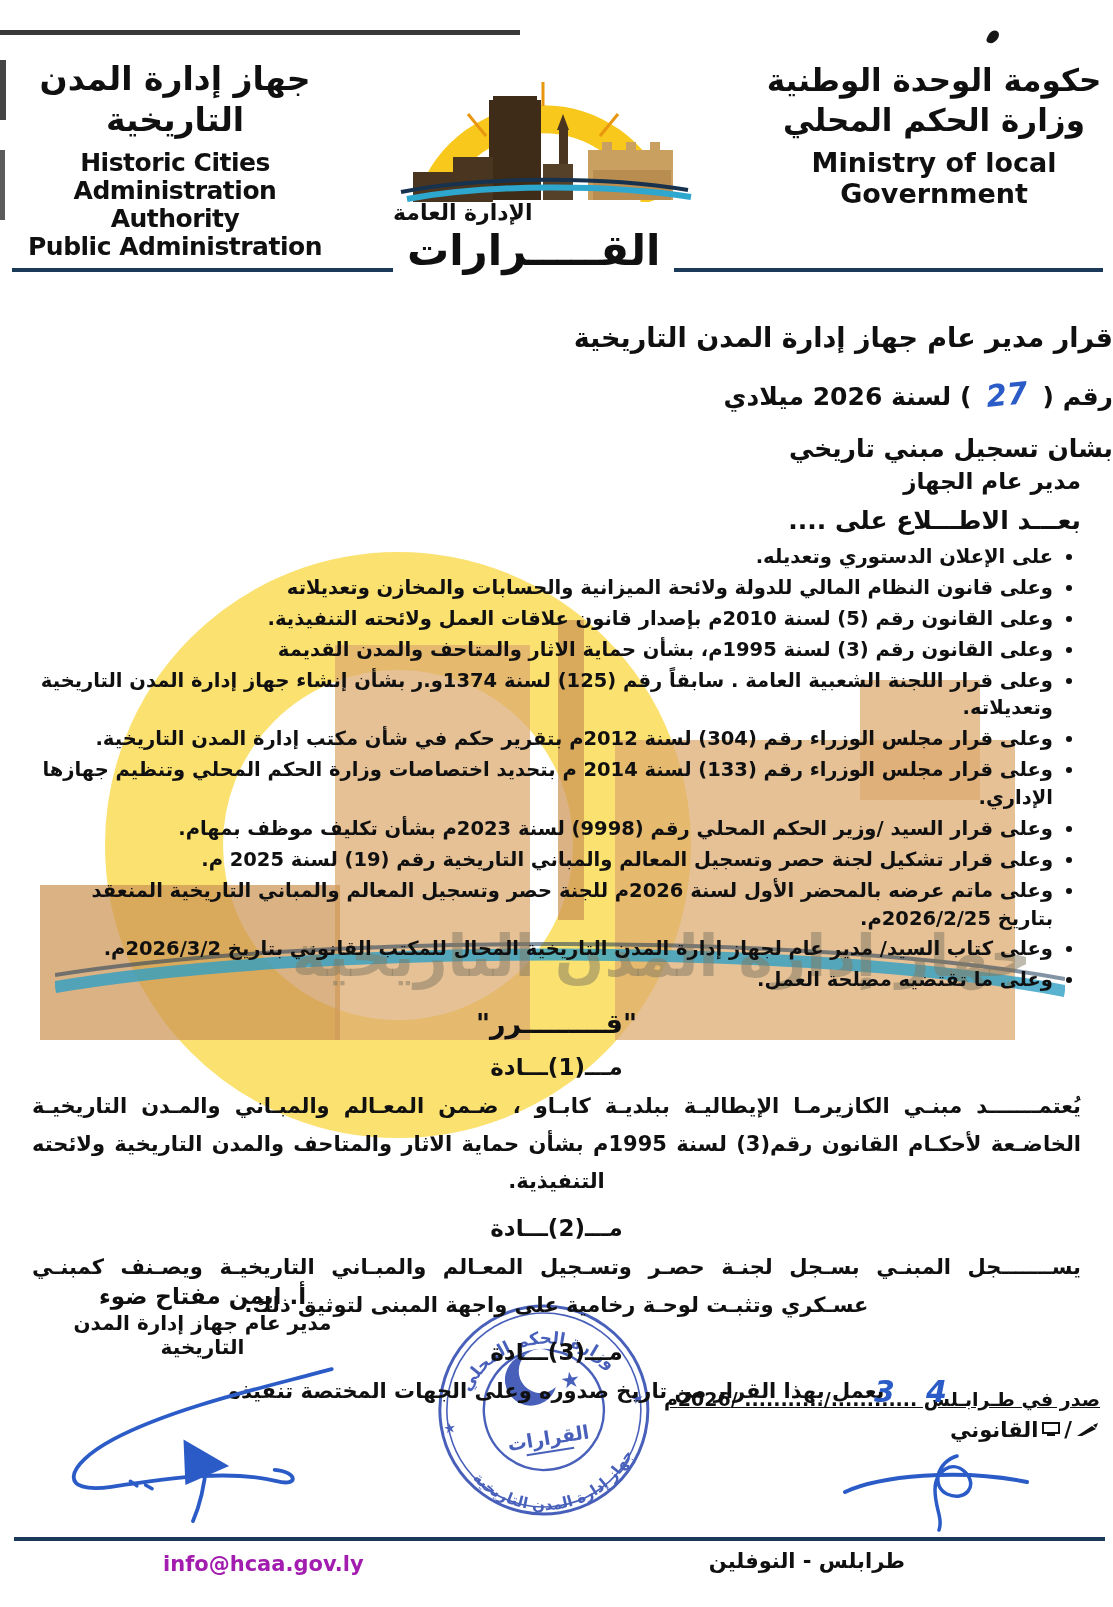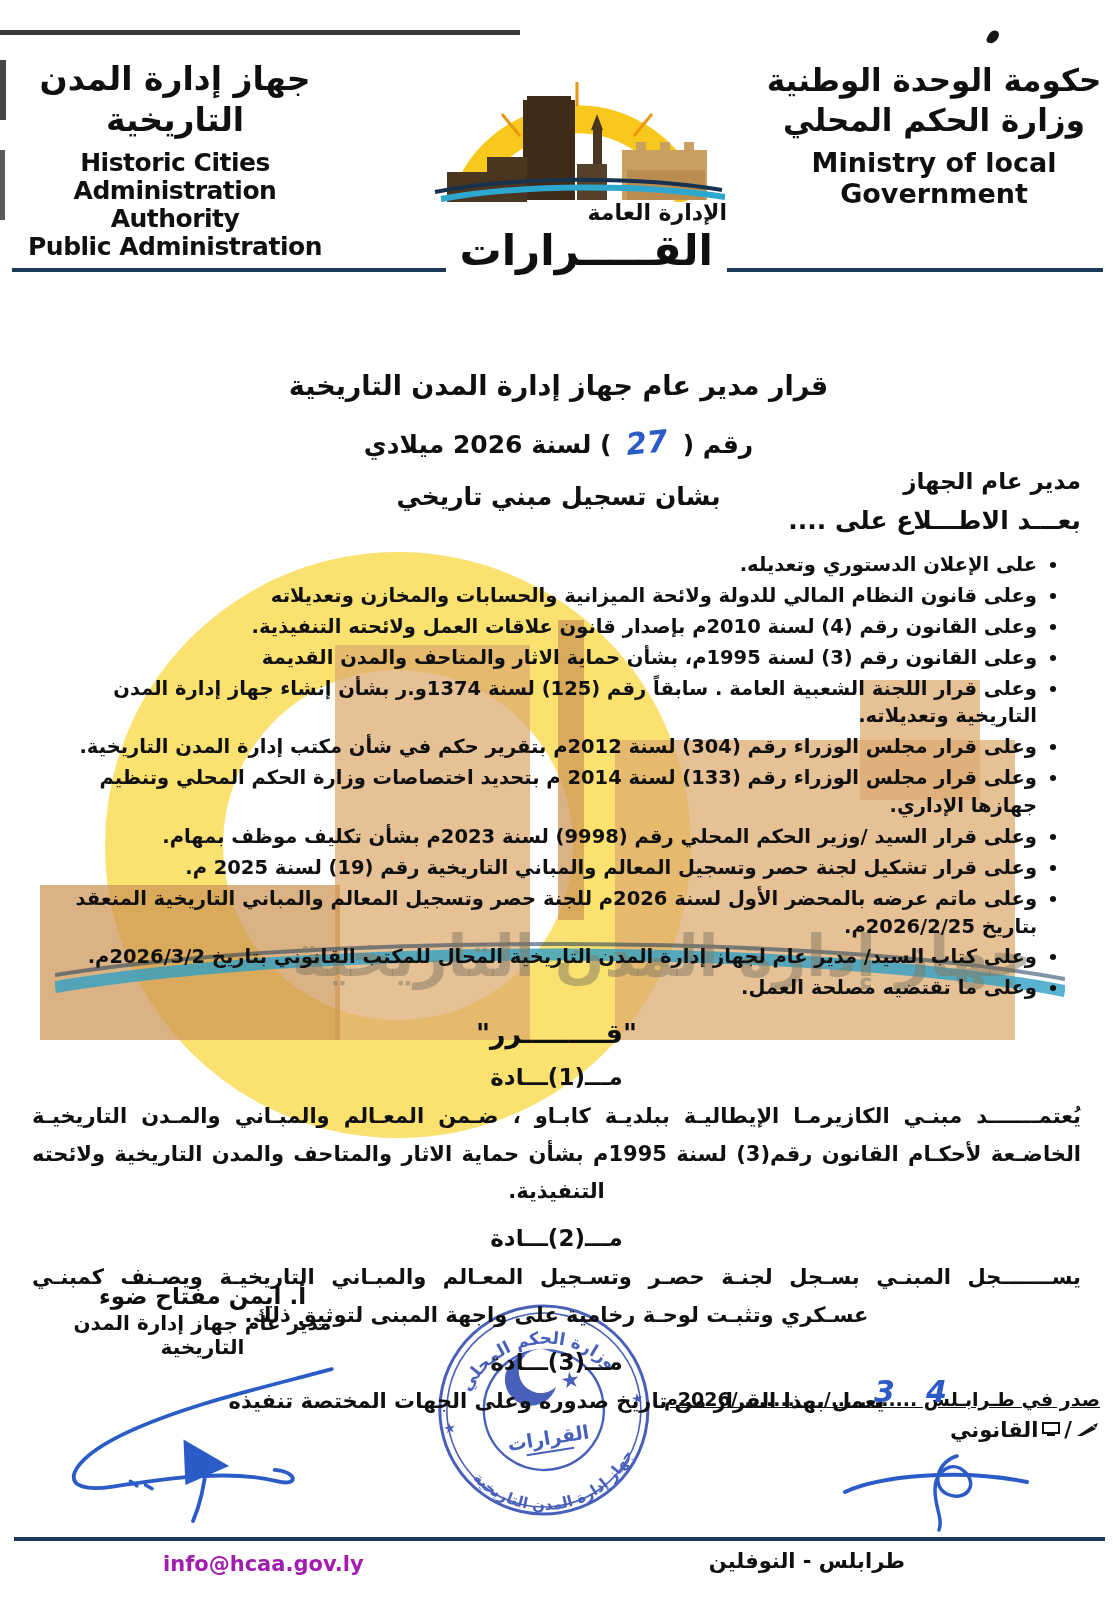--- a/index.html
+++ b/index.html
@@ -15,40 +15,40 @@
   .wm-bld{position:absolute;background:rgba(220,169,109,.72);}
   .wm-bld2{position:absolute;background:rgba(205,148,85,.72);}
   .wm-ghost{position:absolute;left:240px;right:30px;top:922px;text-align:center;font-size:58px;font-weight:bold;
             color:rgba(128,120,96,.5);letter-spacing:2px;white-space:nowrap;}
   .wm-wave{position:absolute;left:55px;top:935px;}
   
   .hdr-historic{position:absolute;left:14px;top:58px;width:322px;text-align:center;}
   .hdr-historic .ar{font-size:33px;font-weight:bold;line-height:1.25;}
   .hdr-historic .en{font-size:25px;font-weight:bold;line-height:1.12;letter-spacing:-.5px;margin-top:8px;}
   .hdr-historic .en div{margin:0;}
-  .hdr-center{position:absolute;left:393px;top:52px;width:334px;text-align:right;z-index:3;}
+  .hdr-center{position:absolute;left:393px;top:52px;width:334px;text-align:left;z-index:3;}
   .hdr-center .dept{font-size:22px;font-weight:bold;margin-top:-6px;}
   .hdr-center .big{display:inline-block;background:#fff;padding:0 14px;font-size:42px;font-weight:bold;
                    letter-spacing:1px;line-height:1.05;margin-top:4px;}
   .hdr-gov{position:absolute;left:763px;top:60px;width:342px;text-align:center;}
   .hdr-gov .ar{font-size:31px;font-weight:bold;line-height:1.3;}
   .hdr-gov .en{font-size:27px;font-weight:bold;line-height:1.15;margin-top:6px;}
   .top-rule{position:absolute;top:268px;left:12px;right:10px;height:4px;background:#1b3a5a;z-index:2;}
   
-  .title-block{position:absolute;top:322px;left:4px;right:0;text-align:center;direction:rtl;margin-top:48px;}
+  .title-block{position:absolute;top:322px;left:4px;right:0;text-align:right;direction:rtl;}
   .title-block .t1{font-size:27px;font-weight:bold;margin-bottom:24px;}
   .title-block .t2{font-size:25px;font-weight:bold;margin-bottom:22px;}
   .title-block .t3{font-size:25px;font-weight:bold;}
   .hand{color:#2b5bc7;font-weight:bold;font-style:italic;display:inline-block;transform:rotate(-6deg);
         font-size:30px;padding:0 6px;}
   
   .decree{position:absolute;top:468px;right:32px;left:32px;direction:rtl;text-align:right;z-index:2;}
   .role{font-size:23px;font-weight:bold;margin-bottom:12px;}
   .preamble{font-size:25px;font-weight:bold;margin-bottom:8px;}
-  ul.citations{margin:16px;padding:0 28px 0 0;}
+  ul.citations{margin:0;padding:0 28px 0 0;}
   ul.citations li{font-size:19.5px;font-weight:bold;line-height:1.43;margin-bottom:3px;}
   .decision-word{text-align:center;font-size:27px;font-weight:bold;margin-top:14px;}
   .article-heading{text-align:center;font-size:23px;font-weight:bold;margin:15px 0 8px;}
   .article-text{font-size:21px;font-weight:bold;line-height:1.78;text-align:justify;text-align-last:center;}
   
   .sig-block{position:absolute;left:30px;top:1283px;width:345px;text-align:center;direction:rtl;z-index:2;}
   .sig-name{font-size:23px;font-weight:bold;}
   .sig-title{font-size:20px;font-weight:bold;margin-top:2px;}
   .sig-svg{margin-top:-26px;}
   .stamp-wrap{position:absolute;left:428px;top:1290px;width:232px;height:242px;transform:rotate(-9deg);
@@ -141,21 +141,21 @@
     </div>
     <div class="t3">بشان تسجيل مبني تاريخي</div>
   </div>
 
   <div class="decree">
     <div class="role">مدير عام الجهاز</div>
     <div class="preamble">بعـــد الاطـــلاع على ....</div>
     <ul class="citations">
         <li>على الإعلان الدستوري وتعديله.</li>
         <li>وعلى قانون النظام المالي للدولة ولائحة الميزانية والحسابات والمخازن وتعديلاته</li>
-        <li>وعلى القانون رقم (4) لسنة 2010م بإصدار قانون علاقات العمل ولائحته التنفيذية.</li>
+        <li>وعلى القانون رقم (5) لسنة 2010م بإصدار قانون علاقات العمل ولائحته التنفيذية.</li>
         <li>وعلى القانون رقم (3) لسنة 1995م، بشأن حماية الاثار والمتاحف والمدن القديمة</li>
         <li>وعلى قرار اللجنة الشعبية العامة . سابقاً رقم (125) لسنة 1374و.ر بشأن إنشاء جهاز إدارة المدن التاريخية وتعديلاته.</li>
         <li>وعلى قرار مجلس الوزراء رقم (304) لسنة 2012م بتقرير حكم في شأن مكتب إدارة المدن التاريخية.</li>
         <li>وعلى قرار مجلس الوزراء رقم (133) لسنة 2014 م بتحديد اختصاصات وزارة الحكم المحلي وتنظيم جهازها الإداري.</li>
         <li>وعلى قرار السيد /وزير الحكم المحلي رقم (9998) لسنة 2023م بشأن تكليف موظف بمهام.</li>
         <li>وعلى قرار تشكيل لجنة حصر وتسجيل المعالم والمباني التاريخية رقم (19) لسنة 2025 م.</li>
         <li>وعلى ماتم عرضه بالمحضر الأول لسنة 2026م للجنة حصر وتسجيل المعالم والمباني التاريخية المنعقد بتاريخ 2026/2/25م.</li>
         <li>وعلى كتاب السيد/ مدير عام لجهاز إدارة المدن التاريخية المحال للمكتب القانوني بتاريخ 2026/3/2م.</li>
         <li>وعلى ما تقتضيه مصلحة العمل.</li>
       </ul>

